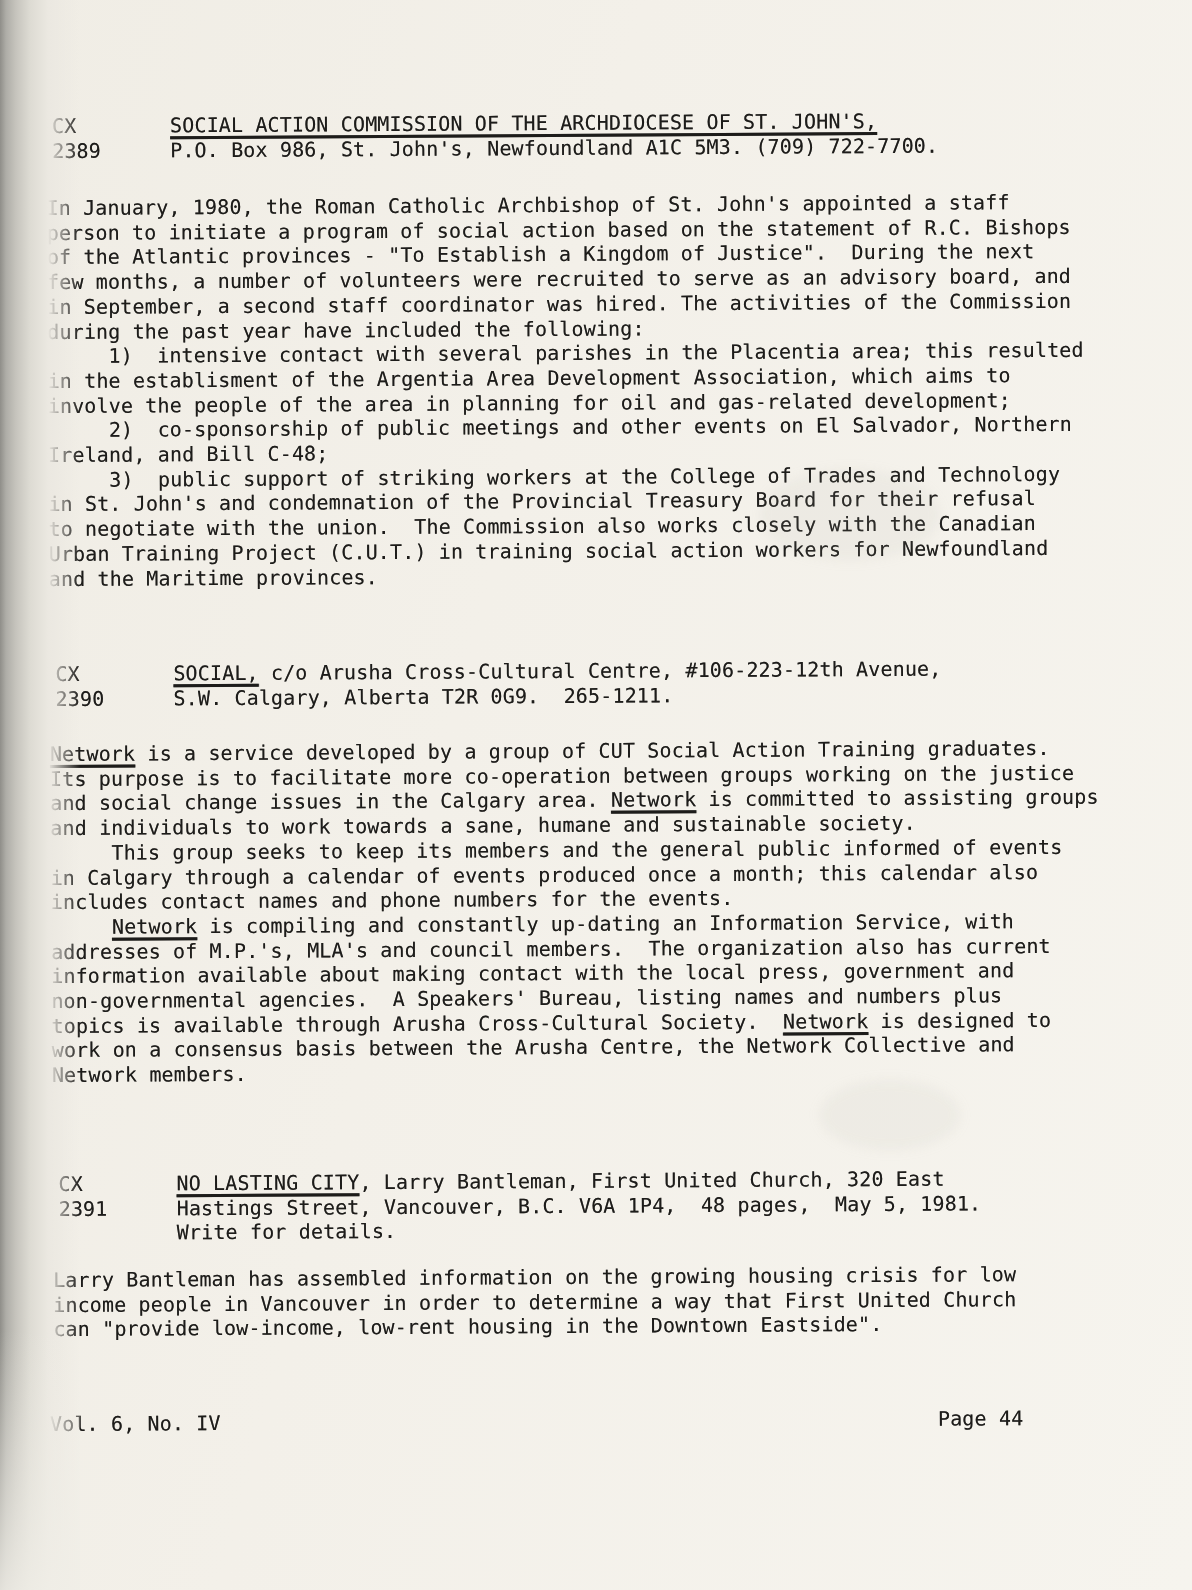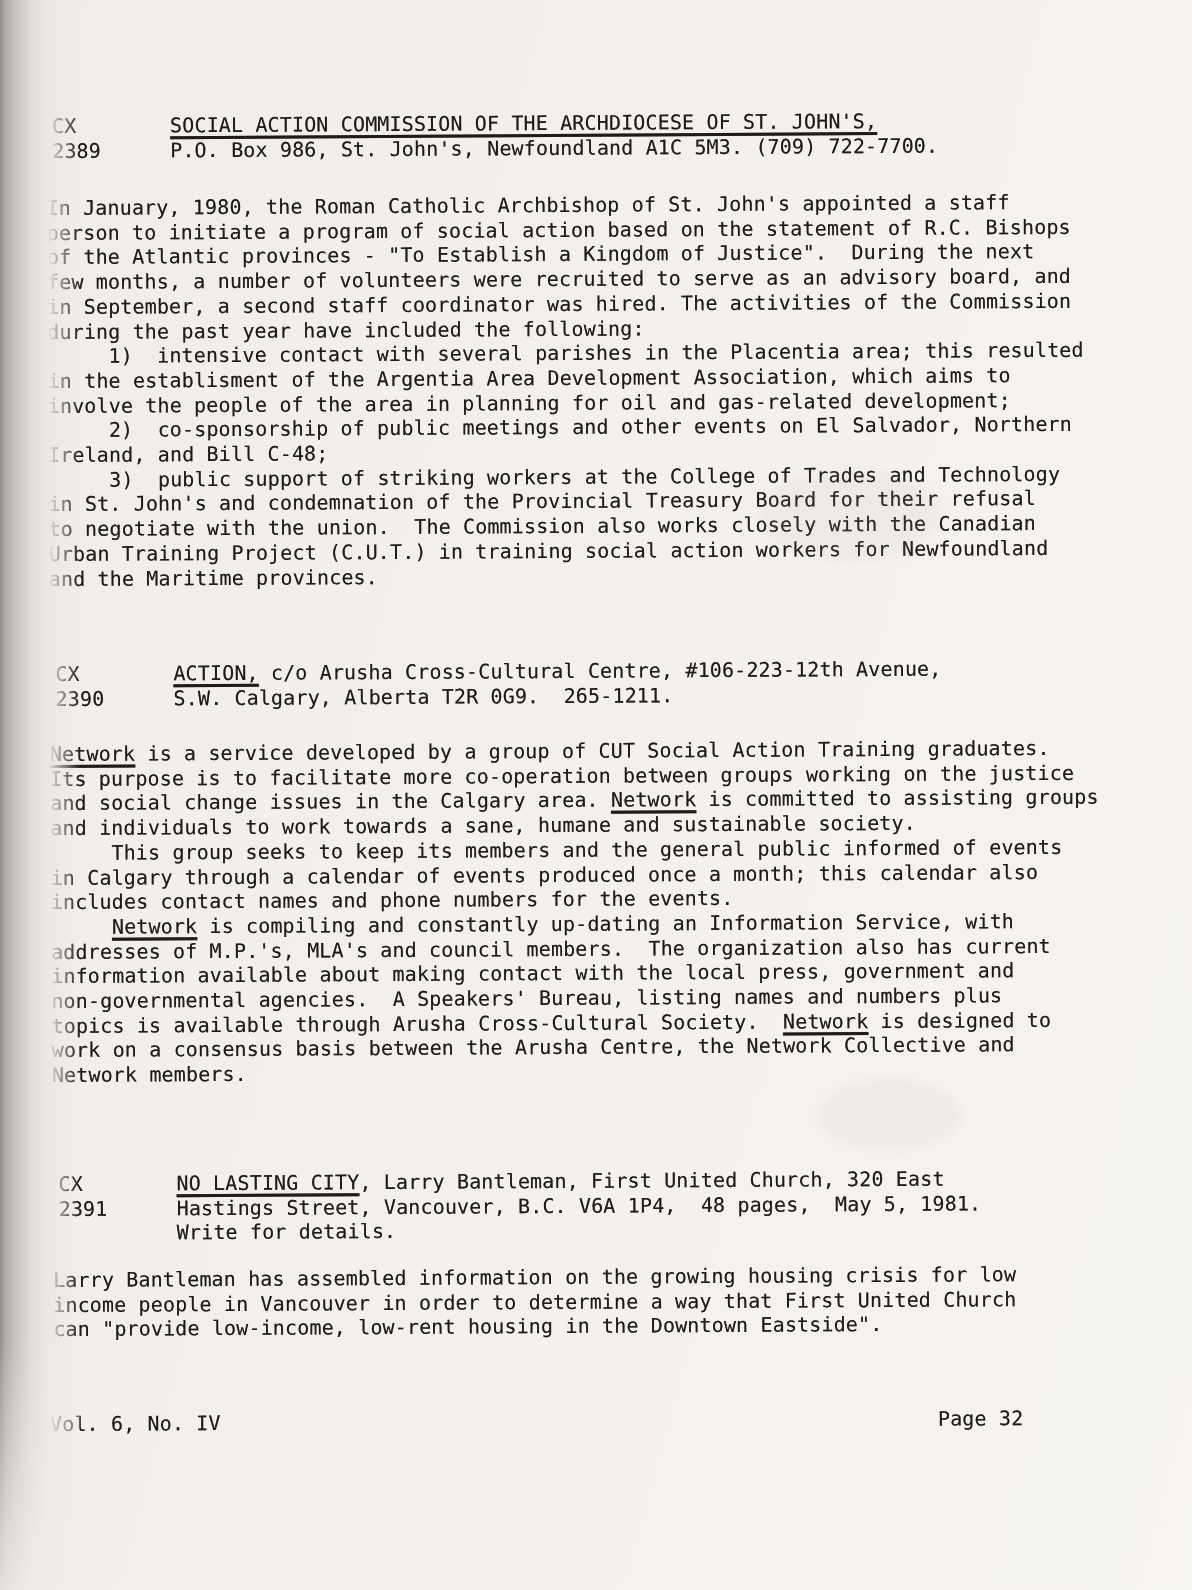--- a/index.html
+++ b/index.html
@@ -107,21 +107,21 @@
      2)  co-sponsorship of public meetings and other events on El Salvador, Northern
 Ireland, and Bill C-48;
      3)  public support of striking workers at the College of Trades and Technology
 in St. John's and condemnation of the Provincial Treasury Board for their refusal
 to negotiate with the union.  The Commission also works closely with the Canadian
 Urban Training Project (C.U.T.) in training social action workers for Newfoundland
 and the Maritime provinces.</span></div>
 
     <div class="entry-header" style="top:662px;">
       <div class="label"><span>CX</span><br><span>2390</span></div>
-      <div class="heading"><span class="u">ACTION,</span><span> c/o Arusha Cross-Cultural Centre, #106-223-12th Avenue,
+      <div class="heading"><span class="u">SOCIAL,</span><span> c/o Arusha Cross-Cultural Centre, #106-223-12th Avenue,
 S.W. Calgary, Alberta T2R 0G9.  265-1211.</span></div>
     </div>
     <div class="body-block" style="top:742px;"><span class="u">Network</span><span> is a service developed by a group of CUT Social Action Training graduates.
 Its purpose is to facilitate more co-operation between groups working on the justice
 and social change issues in the Calgary area. </span><span class="u">Network</span><span> is committed to assisting groups
 and individuals to work towards a sane, humane and sustainable society.
      This group seeks to keep its members and the general public informed of events
 in Calgary through a calendar of events produced once a month; this calendar also
 includes contact names and phone numbers for the events.
      </span><span class="u">Network</span><span> is compiling and constantly up-dating an Information Service, with
@@ -136,21 +136,21 @@
       <div class="label"><span>CX</span><br><span>2391</span></div>
       <div class="heading"><span class="u">NO LASTING CITY</span><span>, Larry Bantleman, First United Church, 320 East
 Hastings Street, Vancouver, B.C. V6A 1P4,  48 pages,  May 5, 1981.
 Write for details.</span></div>
     </div>
     <div class="body-block" style="top:1268px;"><span>Larry Bantleman has assembled information on the growing housing crisis for low
 income people in Vancouver in order to determine a way that First United Church
 can "provide low-income, low-rent housing in the Downtown Eastside".</span></div>
 
     <div class="footer-volume" style="top:1412px;">Vol. 6, No. IV</div>
-    <div class="footer-page" style="top:1412px;">Page 32</div>
+    <div class="footer-page" style="top:1412px;">Page 44</div>
 
   </div>
 
   <div class="gutter"></div>
   <div class="gutter-fade-bottom"></div>
   <div class="smudge" style="left:760px; top:470px; width:180px; height:90px;"></div>
   <div class="smudge" style="left:820px; top:1080px; width:140px; height:70px;"></div>
 
 </div>
 

